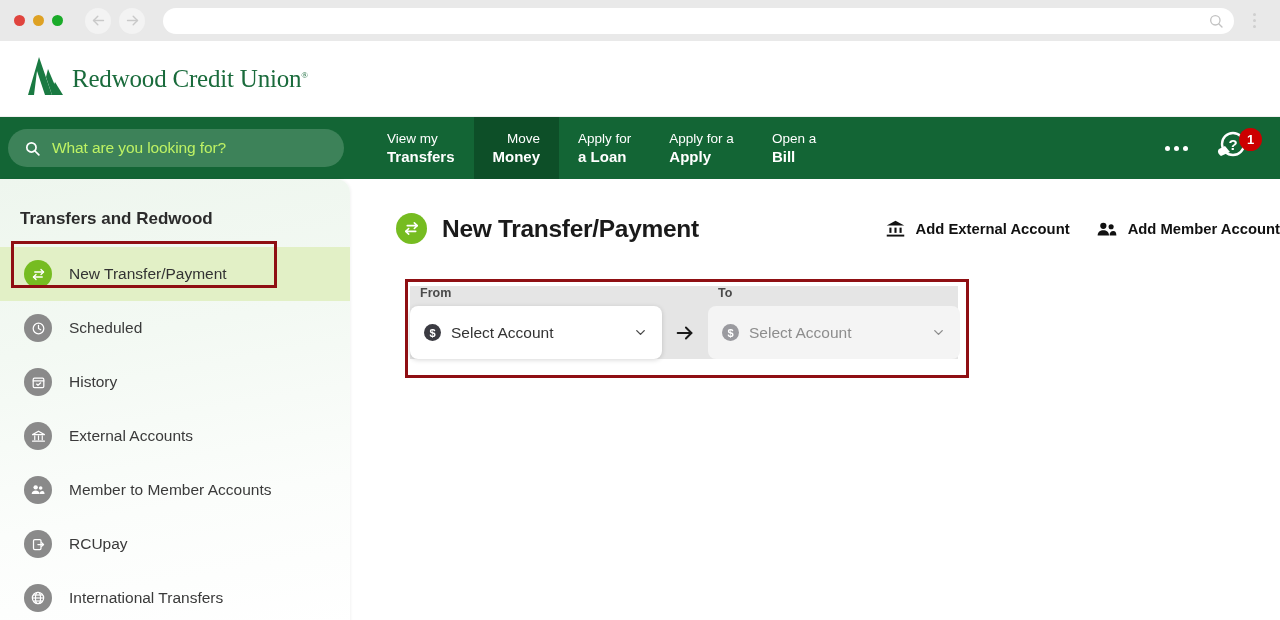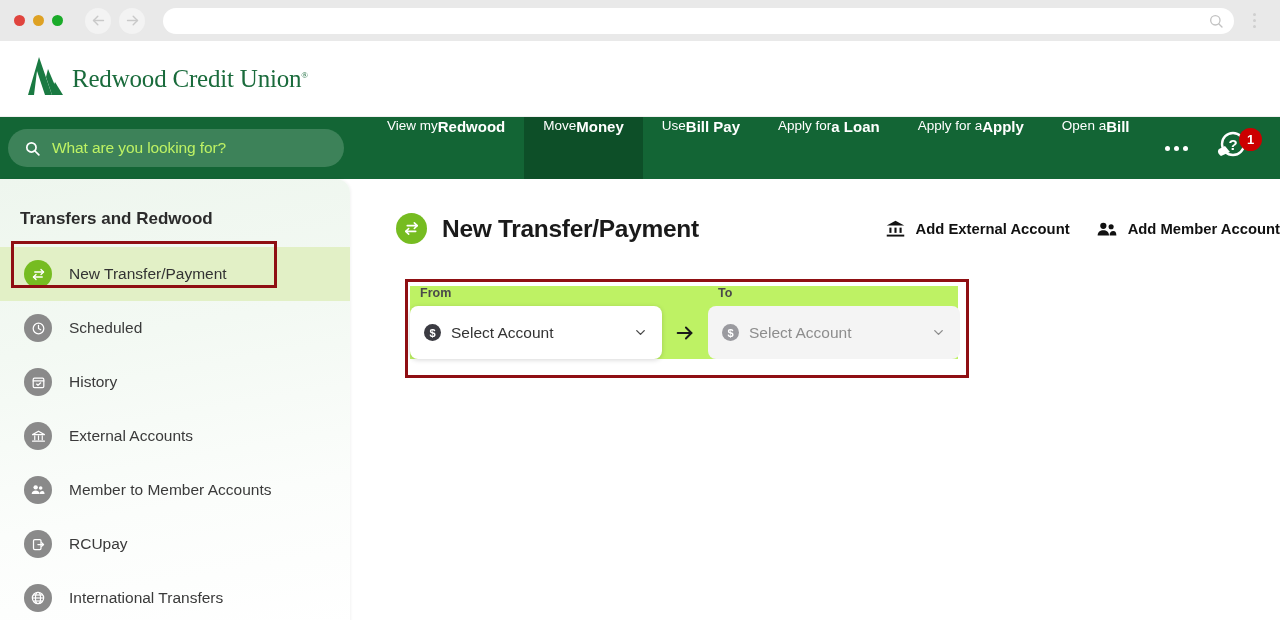--- a/index.html
+++ b/index.html
@@ -70,21 +70,21 @@
     display: flex; align-items: center; padding: 0 16px;
   }
   .search-box svg { flex: none; margin-right: 11px; }
   .search-placeholder {
     color: #bef264; font-size: 15.5px; letter-spacing: -0.1px;
   }
 
   .nav-items { display: flex; align-items: stretch; margin-left: 24px; }
   .nav-item {
     padding: 0 19px;
-    display: flex; flex-direction: row; justify-content: center;
+    display: flex; flex-direction: column; justify-content: center;
     color: #ffffff; cursor: pointer;
     min-width: 74px;
   }
   .nav-item.active { background: #0d4f28; text-align: right; }
   .nav-line1 { font-size: 13.5px; font-weight: 400; line-height: 17px; }
   .nav-line2 { font-size: 15px; font-weight: bold; line-height: 19px; }
 
   .nav-right {
     margin-left: auto; display: flex; align-items: center;
     padding-right: 20px; gap: 14px;
@@ -162,21 +162,21 @@
   .head-action {
     display: flex; align-items: center; gap: 10px;
     font-size: 14.8px; font-weight: bold; color: #111;
     cursor: pointer;
   }
 
   
   .form-card {
     margin-top: 42px; margin-left: 14px;
     width: 548px;
-    background: #bef264;
+    background: #e5e5e5;
     display: flex; align-items: flex-end;
     gap: 0;
   }
   .field { position: relative; }
   .field-label {
     font-size: 12.5px; font-weight: bold; color: #4a4a4a;
     margin-bottom: 6px; padding-left: 10px;
   }
   .select-box {
     height: 53px; border-radius: 8px;
@@ -264,29 +264,25 @@
         <circle cx="10.5" cy="10.5" r="6.5"></circle>
           <line x1="15.5" y1="15.5" x2="21" y2="21"></line>
       </svg>
       <span class="search-placeholder">What are you looking for?</span>
     </div>
   </div>
 
   <div class="nav-items">
     <div class="nav-item">
       <span class="nav-line1">View my</span>
-      <span class="nav-line2">Redwood</span>
+      <span class="nav-line2">Transfers</span>
     </div>
     <div class="nav-item active">
       <span class="nav-line1">Move</span>
       <span class="nav-line2">Money</span>
-    </div>
-    <div class="nav-item">
-      <span class="nav-line1">Use</span>
-      <span class="nav-line2">Bill Pay</span>
     </div>
     <div class="nav-item">
       <span class="nav-line1">Apply for</span>
       <span class="nav-line2">a Loan</span>
     </div>
     <div class="nav-item">
       <span class="nav-line1">Apply for a</span>
       <span class="nav-line2">Apply</span>
     </div>
     <div class="nav-item">

